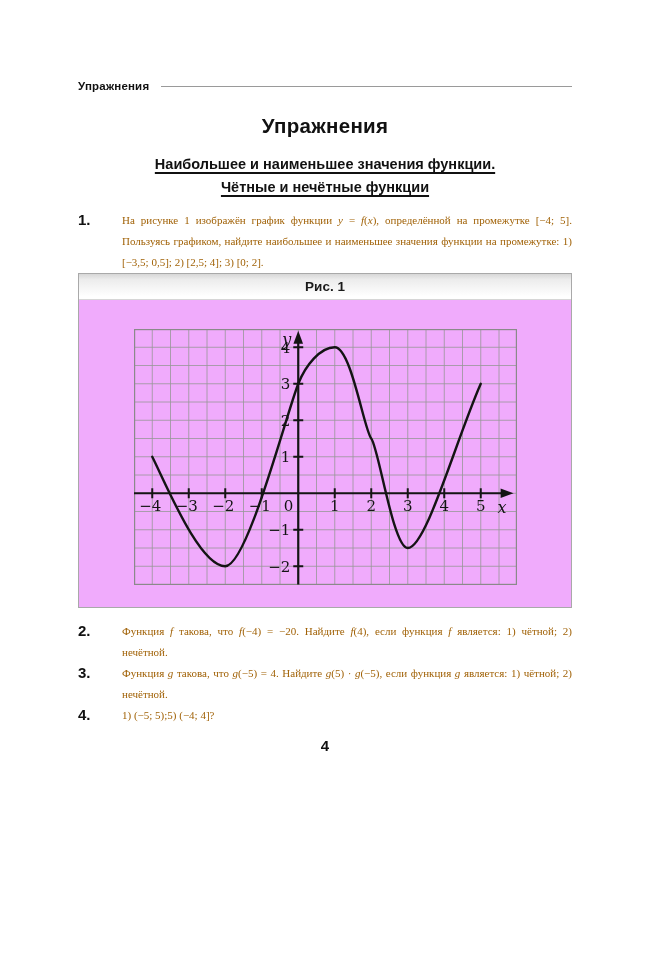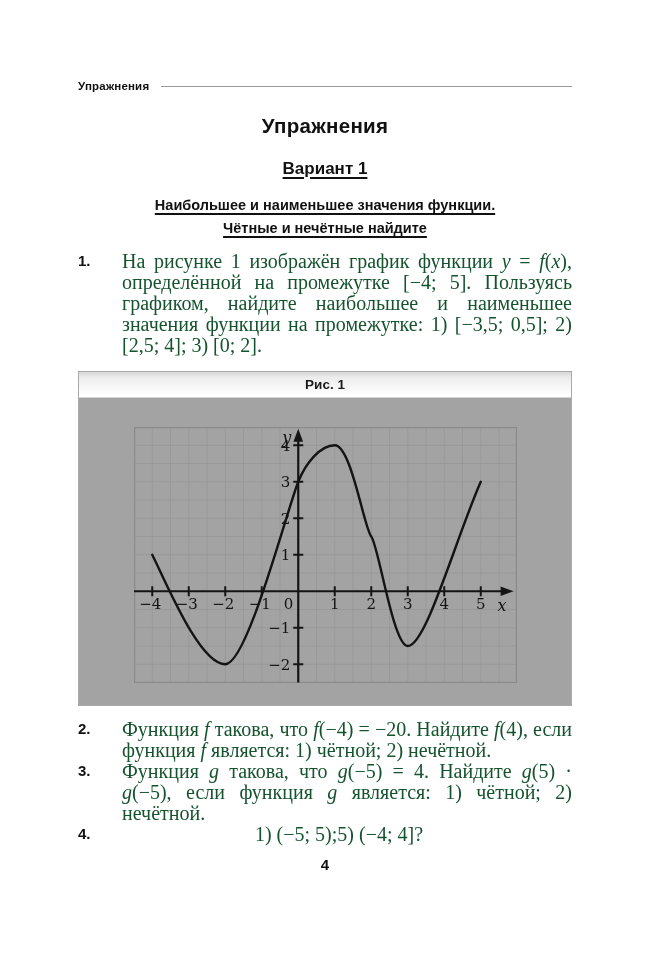--- a/index.html
+++ b/index.html
@@ -16,27 +16,27 @@
   .page-title{margin:20px 0 0; text-align:center; font-size:20.5px; font-weight:bold; letter-spacing:.3px;}
   .variant-title{margin:21px 0 0; text-align:center; font-size:17px; font-weight:bold;}
   .section-title{margin:15px 0 0; text-align:center; font-size:14.5px; font-weight:bold; line-height:23px;}
   .ul{text-decoration:underline; text-underline-offset:3px; text-decoration-thickness:1.5px;}
   
   .problems{margin-top:11px;}
   .problem{display:flex; align-items:flex-start;}
   .problem .num{flex:none; width:44px; font-weight:bold; font-size:15px; padding-top:1px;}
   .ptext{
     flex:1; font-family:"Liberation Serif","DejaVu Serif",serif;
-    font-size:20px; line-height:21px; text-align:justify; color:#14532d;
+    font-size:11px; line-height:21px; text-align:justify; color:#a16207;
   }
   .ptext i{font-style:italic;}
   .ptext sup{font-size:0.62em; line-height:0;}
-  .options{display:flex; justify-content:center; padding-right:28px;margin-left:12px;}
+  .options{display:flex; justify-content:flex-start; padding-right:28px;}
   
-  .figure{margin:15px 0 13px; border:1px solid #a9a9a9; background:#a3a3a3;}
+  .figure{margin:0 0 13px; border:1px solid #a9a9a9; background:#f0abfc;}
   .figure-header{
     height:25px; display:flex; align-items:center; justify-content:center;
     font-size:13.5px; font-weight:bold; color:#1a1a1a;
     background:linear-gradient(to bottom,#d7d7d7 0%,#ececec 22%,#ffffff 90%);
     border-bottom:1px solid #d6d6d6;
   }
   .figure-body{display:flex; justify-content:center; padding:29px 0 22px 0;}
   .figure-body svg{display:block;}
   
   .page-num{text-align:center; font-weight:bold; font-size:15px; margin-top:11px;}
@@ -46,25 +46,24 @@
 
 <div class="sheet">
 
   <div class="running-head">
     <span class="rh-label">Упражнения</span>
     <span class="rh-rule"></span>
   </div>
 
   <h1 class="page-title">Упражнения</h1>
 
-  <h2 class="variant-title"><span class="ul">Вариант 1</span></h2>
 
   <h3 class="section-title">
     <span class="ul">Наибольшее и наименьшее значения функции.</span><br>
-    <span class="ul">Чётные и нечётные найдите</span>
+    <span class="ul">Чётные и нечётные функции</span>
   </h3>
 
   <div class="problems">
 
     <div class="problem">
       <span class="num">1.</span>
       <div class="ptext">На рисунке 1 изображён график функции <i>y</i> = <i>f</i>(<i>x</i>), определённой на промежутке [−4; 5]. Пользуясь графиком, найдите наибольшее и наименьшее значения функции на промежутке: 1) [−3,5; 0,5]; 2) [2,5; 4]; 3) [0; 2].</div>
     </div>
 
     <div class="figure">

